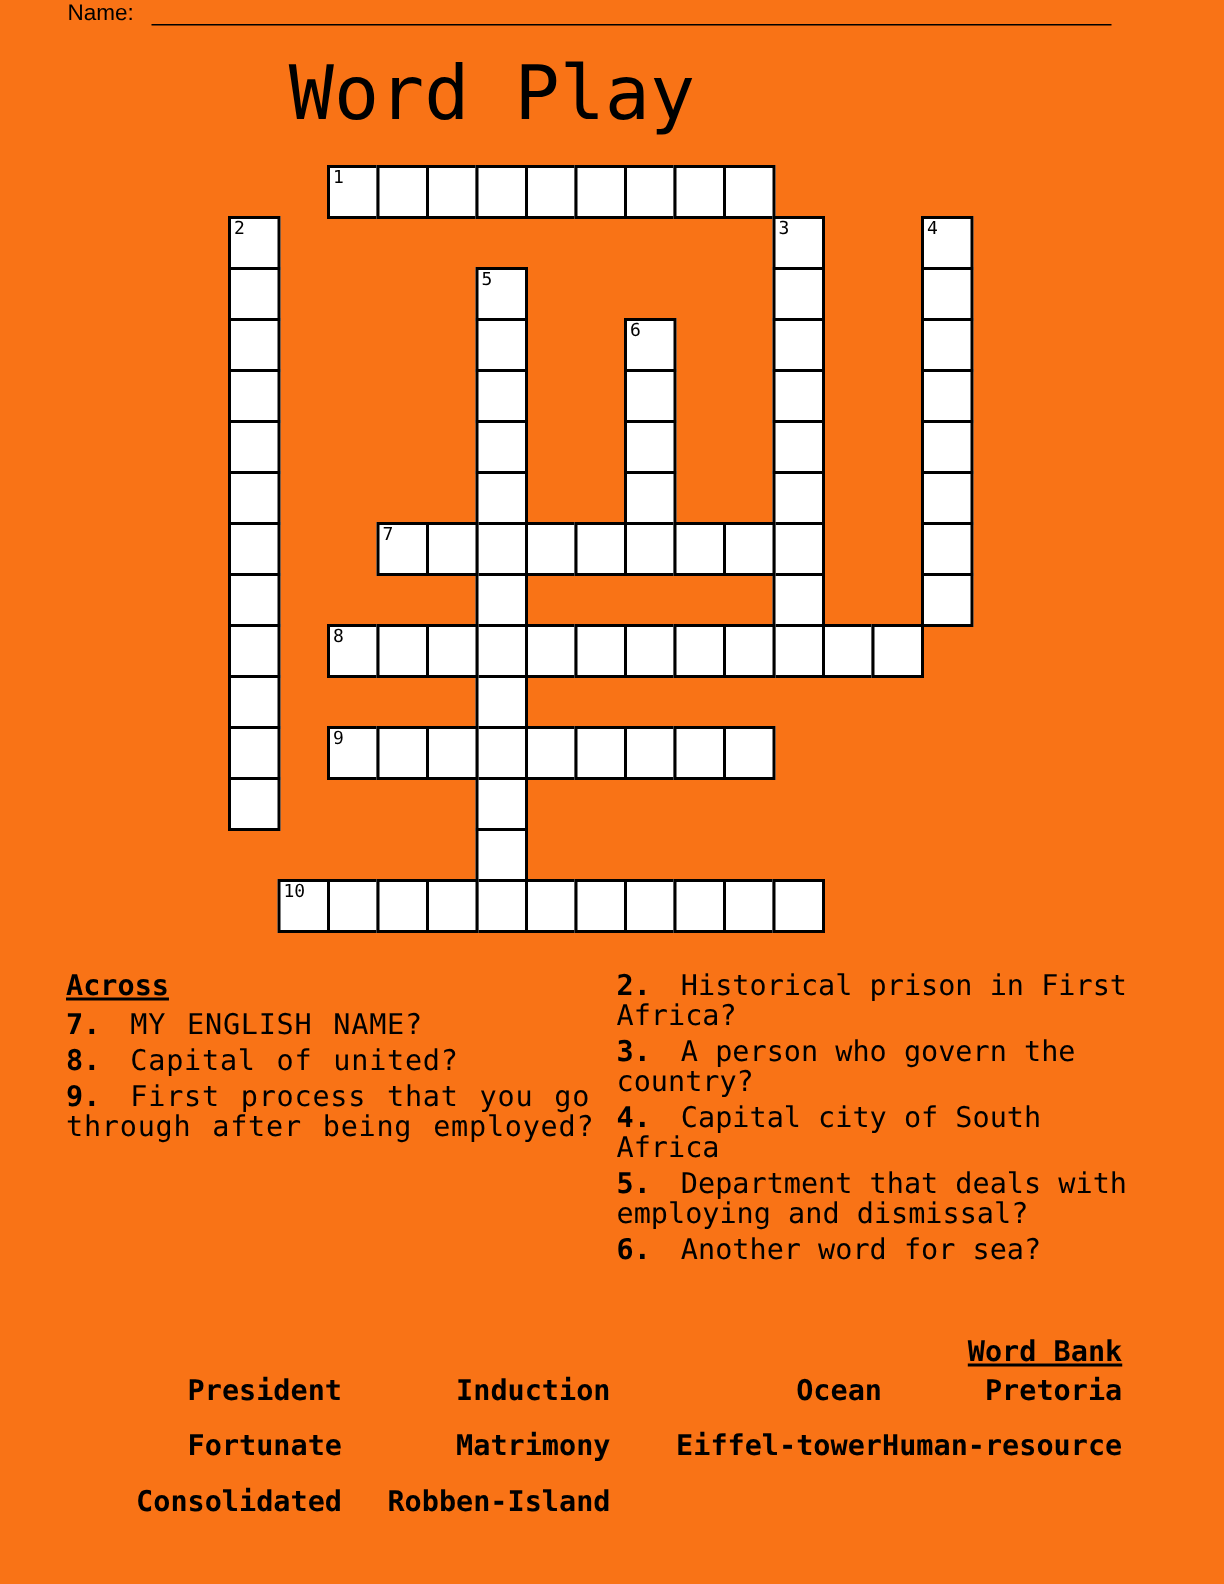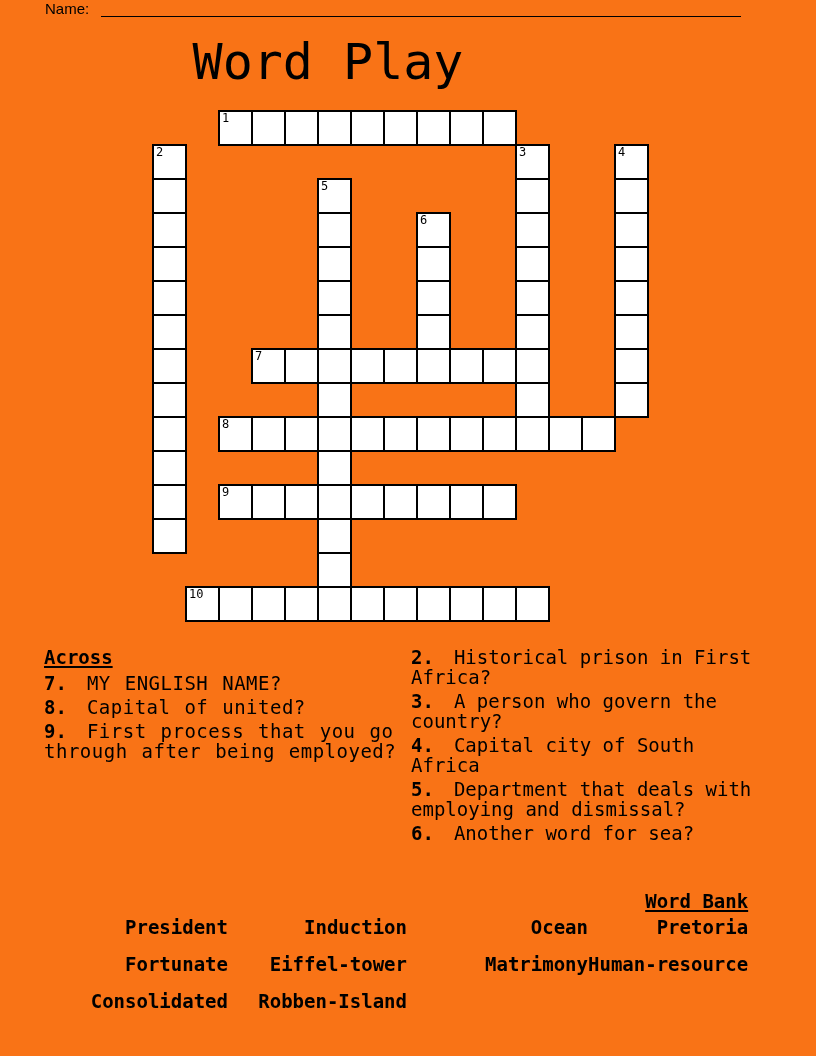--- a/index.html
+++ b/index.html
@@ -184,21 +184,21 @@
   </div>
 
   <div class="wordbank">
     <h2 class="head">Word Bank</h2>
     <div class="bank-grid">
         <div class="bank-word">President</div>
         <div class="bank-word">Induction</div>
         <div class="bank-word">Ocean</div>
         <div class="bank-word">Pretoria</div>
         <div class="bank-word">Fortunate</div>
+        <div class="bank-word">Matrimony</div>
         <div class="bank-word">Eiffel-tower</div>
-        <div class="bank-word">Matrimony</div>
         <div class="bank-word">Human-resource</div>
         <div class="bank-word">Consolidated</div>
         <div class="bank-word">Robben-Island</div>
       </div>
   </div>
 
 </div>
 
 </body></html>

